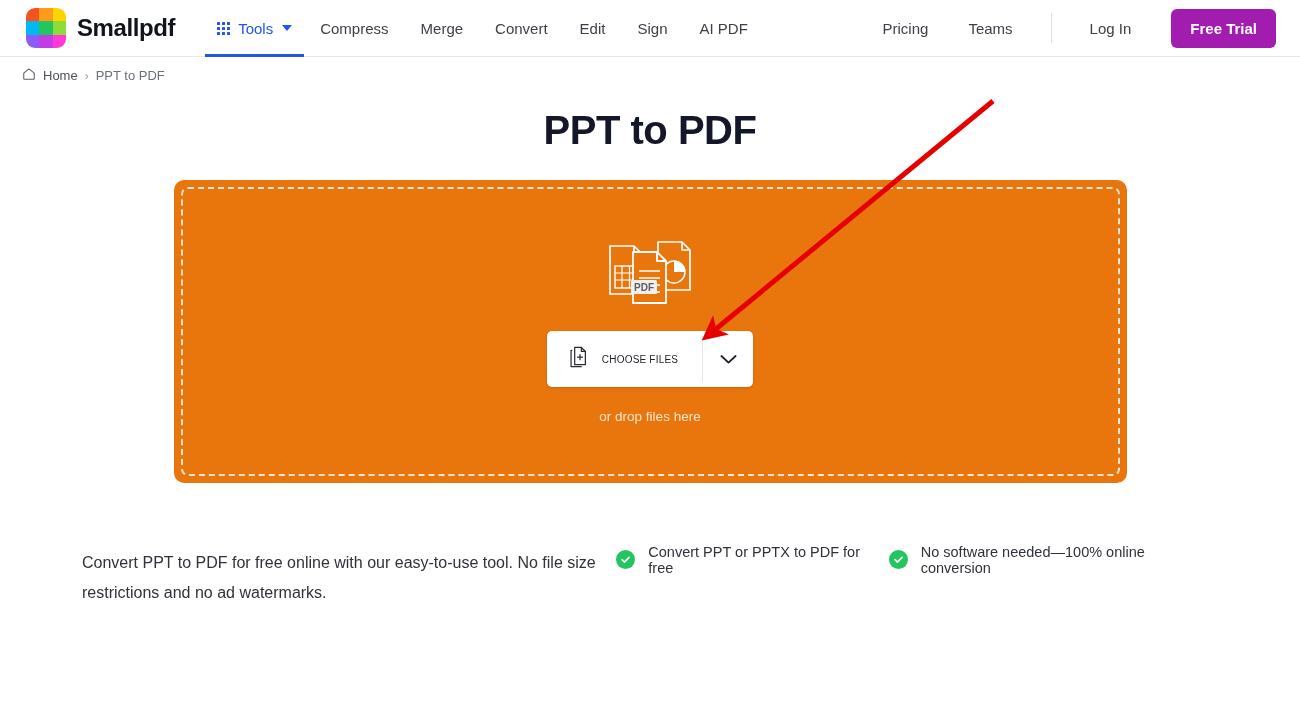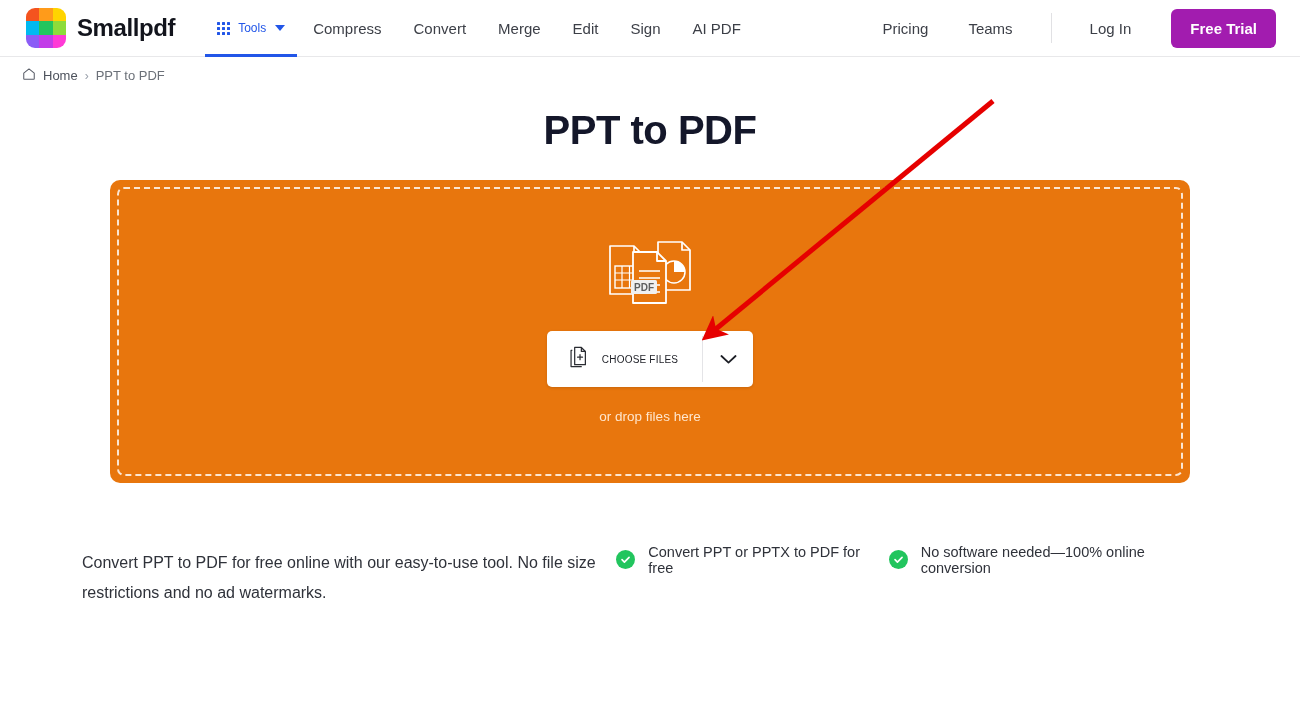--- a/index.html
+++ b/index.html
@@ -65,21 +65,21 @@
     background: #2256e8;
   }
   .dotgrid {
     display: grid;
     grid-template-columns: repeat(3, 3px);
     grid-template-rows: repeat(3, 3px);
     gap: 2px;
   }
   .dotgrid i { width: 3px; height: 3px; background: #2256e8; border-radius: 0.5px; display:block; }
   .tools-label {
-    font-size: 12px;
+    font-size: 15px;
     color: #2256e8;
     font-weight: 500;
   }
   .caret {
     width: 0; height: 0;
     border-left: 5px solid transparent;
     border-right: 5px solid transparent;
     border-top: 6px solid #2256e8;
     margin-left: 1px;
   }
@@ -135,21 +135,21 @@
     font-weight: bold;
     color: #14172a;
     margin: 24px 0 0 0;
     letter-spacing: -0.5px;
   }
 
   
   .dropzone-wrap {
     position: relative;
     margin: 27px auto 0 auto;
-    width: 1080px;
+    width: 953px;
   }
   .dropzone {
     position: relative;
     height: 303px;
     background: #e8760d;
     border-radius: 10px;
     display: flex;
     flex-direction: column;
     align-items: center;
     justify-content: center;
@@ -278,22 +278,22 @@
           <i></i>
           <i></i>
           <i></i>
       </span>
       <span class="tools-label">Tools</span>
       <span class="caret"></span>
       <span class="tools-underline"></span>
     </div>
 
     <span class="nav-link">Compress</span>
+    <span class="nav-link">Merge</span>
     <span class="nav-link">Convert</span>
-    <span class="nav-link">Merge</span>
     <span class="nav-link">Edit</span>
     <span class="nav-link">Sign</span>
     <span class="nav-link">AI PDF</span>
   </div>
 
   <div class="nav-spacer"></div>
 
   <div class="nav-right">
     <span class="nav-link">Pricing</span>
     <span class="nav-link">Teams</span>

